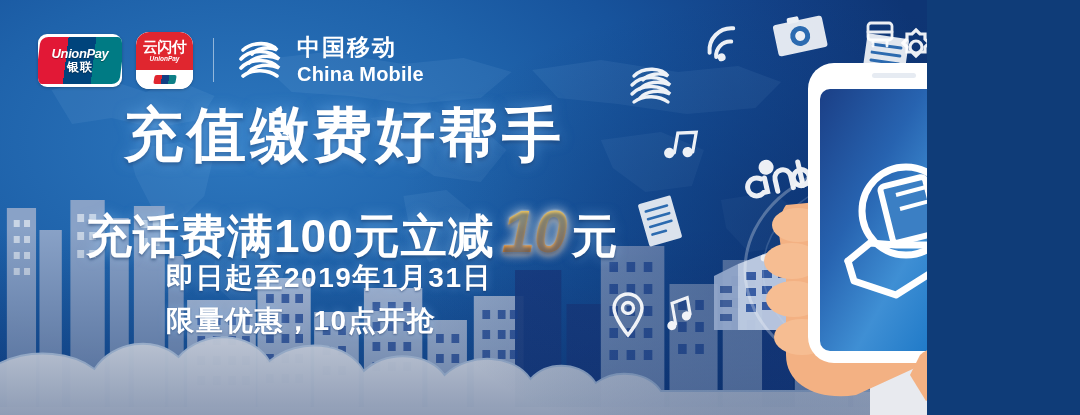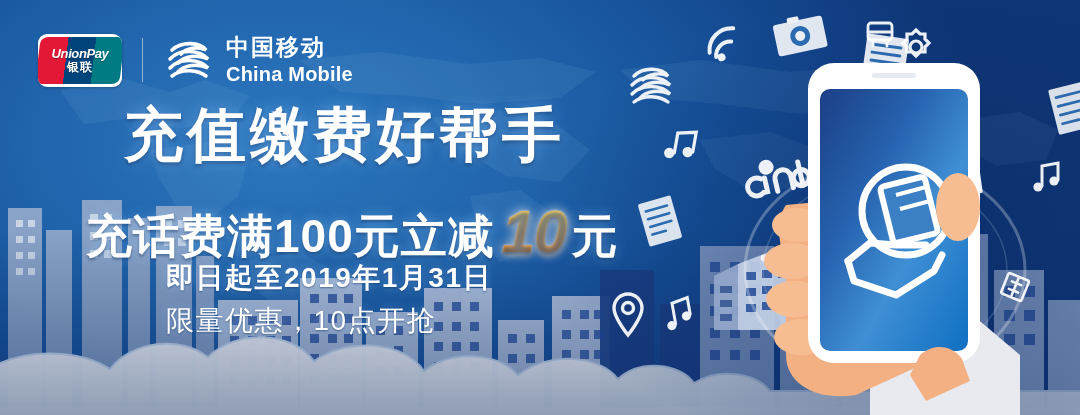--- a/index.html
+++ b/index.html
@@ -1,21 +1,21 @@
 <!DOCTYPE html>
 <html><head>
 <meta charset="utf-8">
 <style>
   * { margin:0; padding:0; box-sizing:border-box; }
   html,body { background:#0f3c78; }
   body { font-family:"Liberation Sans", sans-serif; }
 
   #banner{
     position:relative;
-    width:1080px; height:415px;
+    width:927px; height:415px;
     overflow:hidden;
     background:
       radial-gradient(ellipse 700px 420px at 26% 34%, #2d77be 0%, #1f63ab 38%, #17539c 60%, #123f84 85%, #0e3574 100%),
       linear-gradient(160deg,#1f66ae 0%,#17539c 45%,#123f83 100%);
   }
 
   
   .worldmap{ position:absolute; inset:0; opacity:.17; pointer-events:none; }
   .worldmap svg{ width:100%; height:100%; }
 
@@ -127,21 +127,21 @@
   }
 
   .sub1{
     position:absolute; left:166px; top:264px;
     font-size:28px; font-weight:bold; color:#ffffff;
     letter-spacing:1.5px; line-height:1; white-space:nowrap;
     text-shadow:0 0 10px rgba(140,200,255,.45), 0 1px 2px rgba(0,25,70,.5);
   }
   .sub2{
     position:absolute; left:166px; top:307px;
-    font-size:28px; font-weight:normal; color:#ffffff;
+    font-size:28px; font-weight:bold; color:#ffffff;
     letter-spacing:1.5px; line-height:1; white-space:nowrap;
     text-shadow:0 0 10px rgba(140,200,255,.45), 0 1px 2px rgba(0,25,70,.5);
   }
 
   
   .handphone{ position:absolute; left:720px; top:55px; width:360px; height:360px; pointer-events:none; }
   .handphone svg{ display:block; }
 
   .ring{ position:absolute; left:735px; top:145px; width:300px; height:250px; pointer-events:none; opacity:.5; }
 </style>
@@ -600,20 +600,29 @@
   <div class="logobar">
 
     <div class="upay">
       <div class="upay-inner"></div>
       <div class="upay-text">
         <span class="t1">UnionPay</span>
         <span class="t2">银联</span>
       </div>
     </div>
 
+    <div class="qpay">
+      <div class="qpay-top">
+        <span class="q1">云闪付</span>
+        <span class="q2">UnionPay</span>
+      </div>
+      <div class="qpay-bot">
+        <div class="qpay-chip"></div>
+      </div>
+    </div>
 
     <div class="divider"></div>
 
     <div class="cmlogo">
       <span class="cmmark">
         <svg width="52" height="52" viewBox="0 0 52 52" fill="none" stroke="#ffffff" stroke-width="3.6" stroke-linecap="round">
           <path d="M9 16 C19 7 37 8 43 16 C35 12 23 14 18 20"></path>
           <path d="M7 25 C17 14 37 16 45 25 C35 20 21 22 15 29"></path>
           <path d="M7 34 C17 23 37 25 45 34 C35 29 21 31 15 38"></path>
           <path d="M9 42 C19 34 35 36 43 42"></path>

